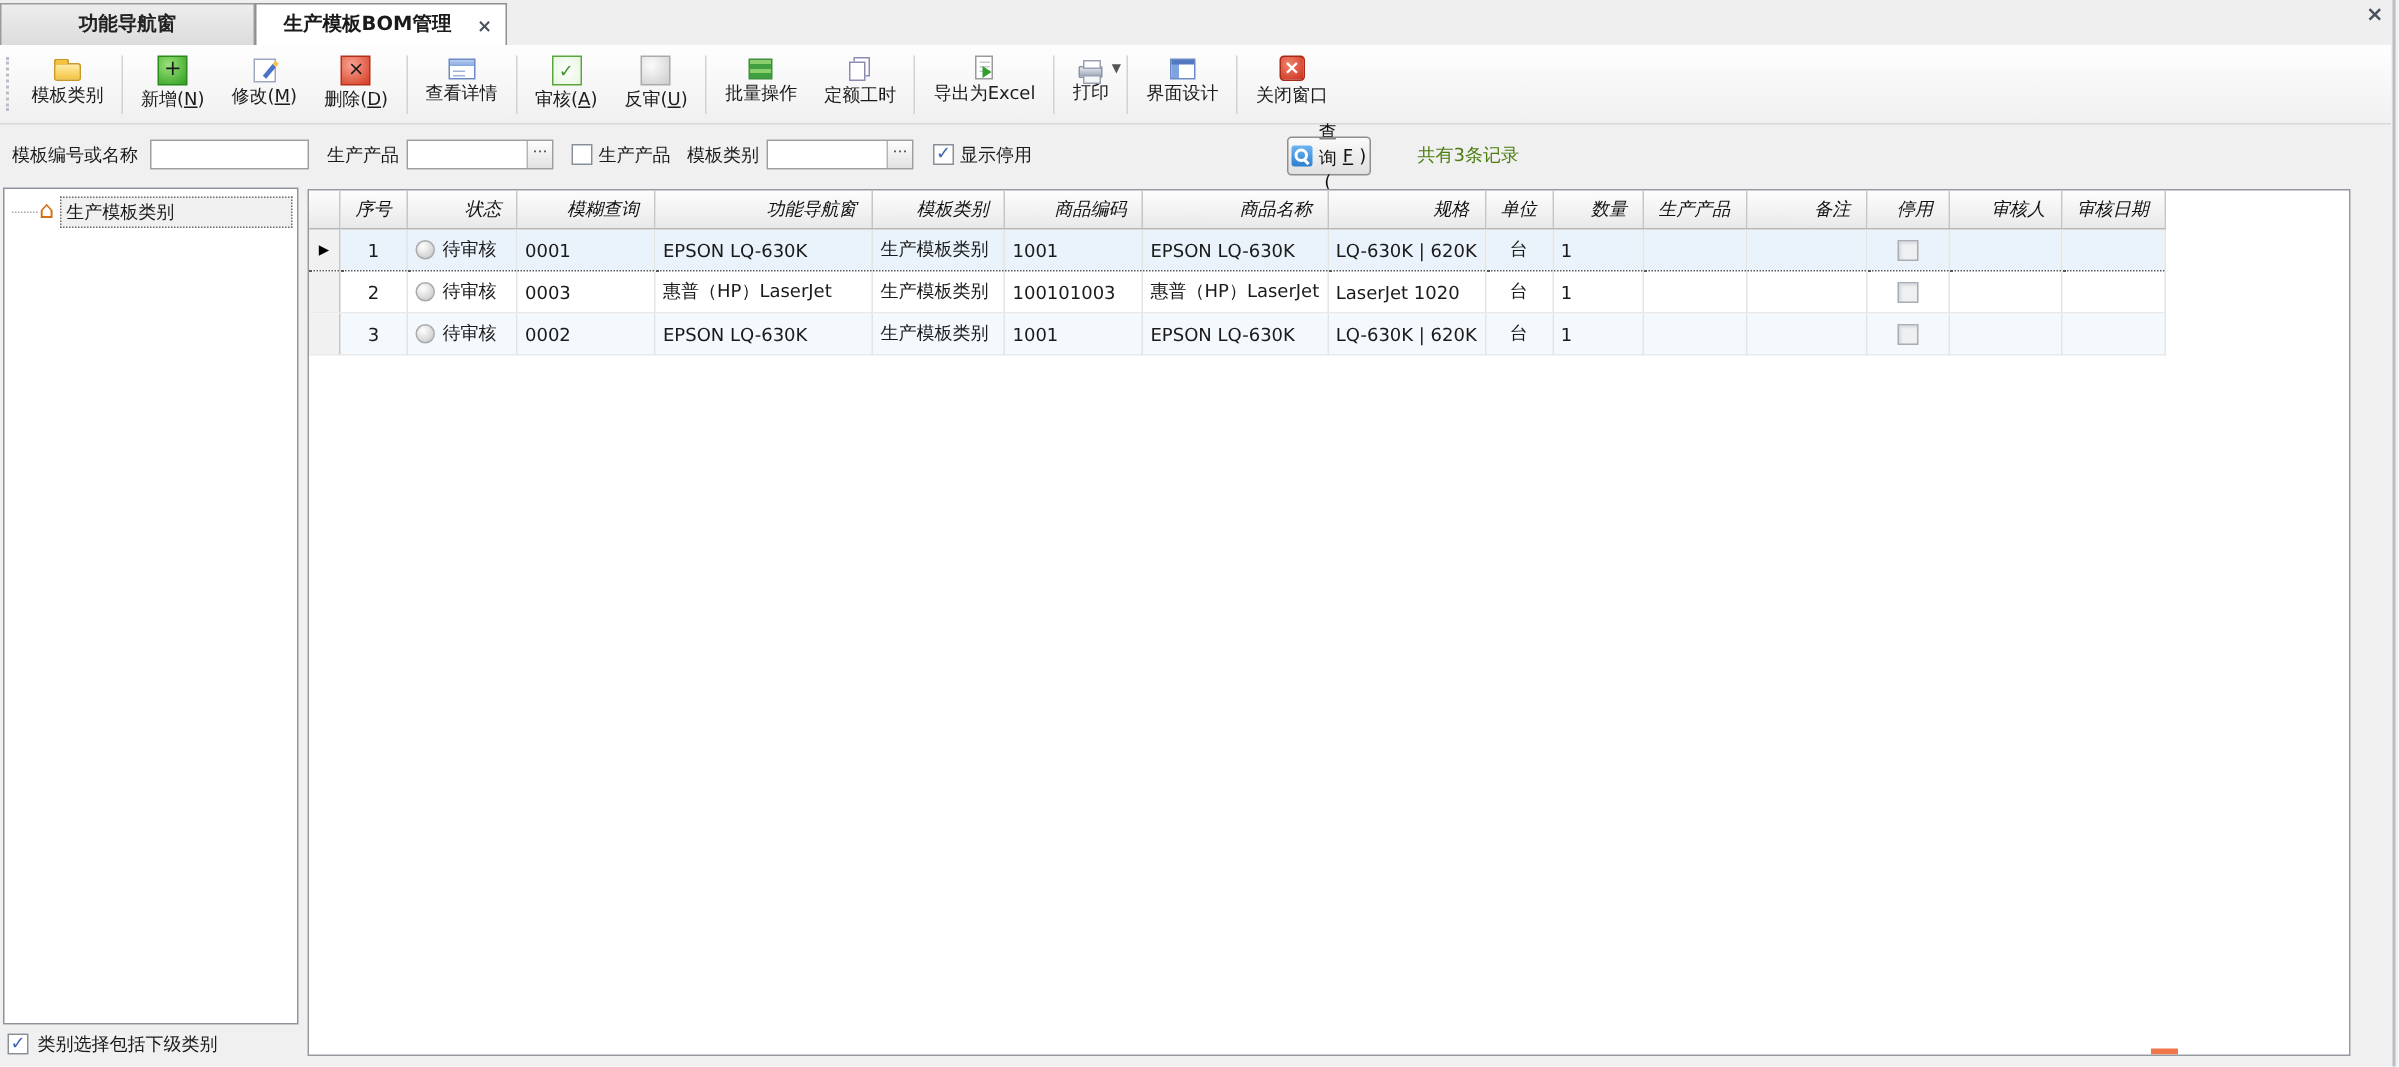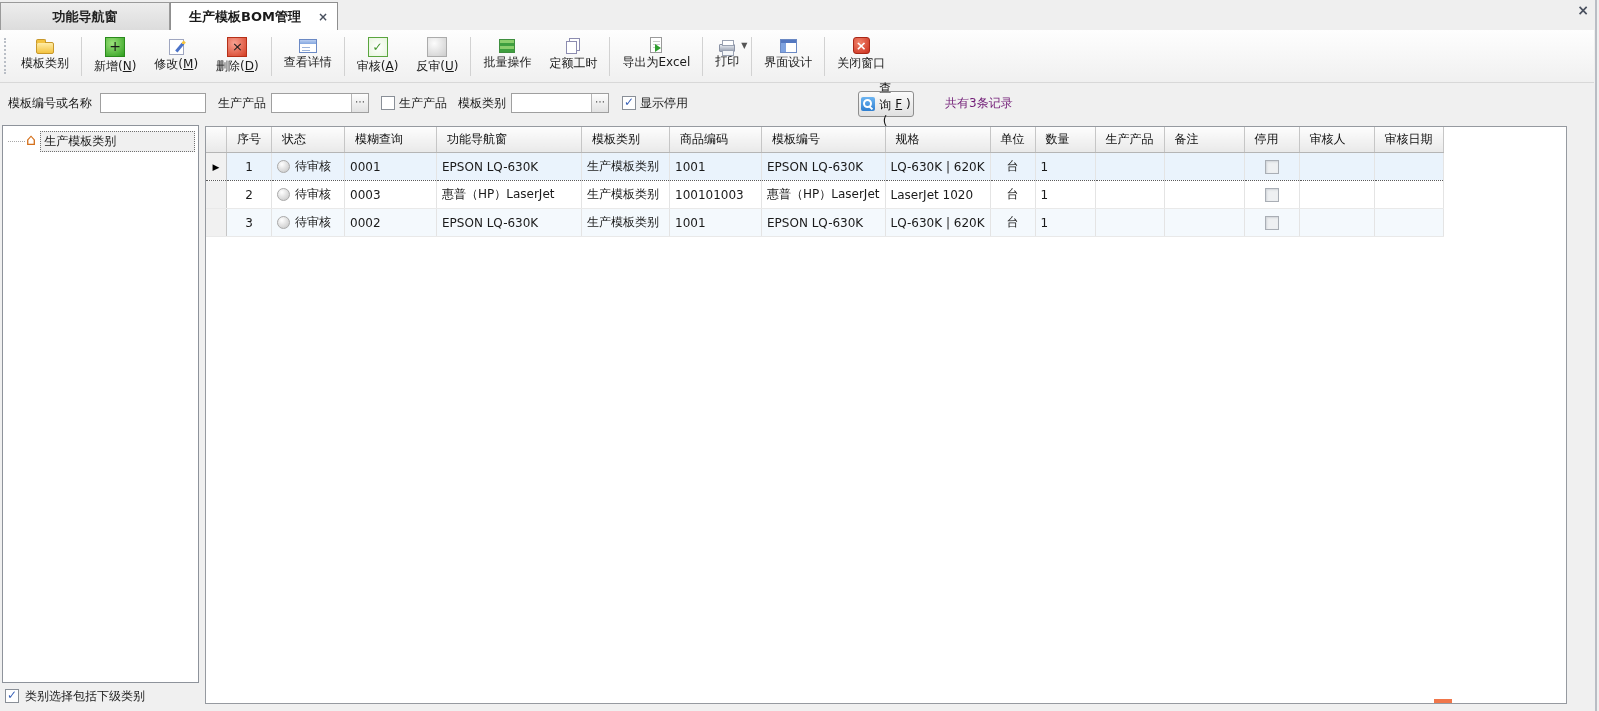--- a/index.html
+++ b/index.html
@@ -66,34 +66,34 @@
   .cin{flex:1;border:none;min-width:0;font:inherit;padding:0 2px;outline:none;background:#fff;}
   .dots{width:17px;border:none;border-left:1px solid #b5b5b5;background:linear-gradient(#fdfdfd,#e2e2e2);font-size:10px;line-height:1;color:#333;padding:0 0 3px 0;cursor:pointer;}
   .cb{position:absolute;top:8px;width:14px;height:14px;background:#fff;border:1px solid #898f97;box-sizing:border-box;cursor:pointer;}
   .cb.checked::after{content:"✓";position:absolute;left:1px;top:-2px;font-size:12px;font-weight:bold;color:#3a62b8;}
   .cb2{position:relative;top:0;flex:none;display:inline-block;width:14px;height:14px;background:#fff;border:1px solid #898f97;box-sizing:border-box;cursor:pointer;}
   .cb2.checked::after{content:"✓";position:absolute;left:1px;top:-2px;font-size:12px;font-weight:bold;color:#3a62b8;}
   .querybtn{position:absolute;left:858px;top:3px;height:26px;width:56px;border:1px solid #8e8e8e;border-radius:3px;background:linear-gradient(#fbfbfb,#e0e0e0);font:inherit;display:flex;align-items:center;justify-content:center;gap:4px;cursor:pointer;color:#111;}
   .qicon{width:14px;height:14px;border-radius:2px;background:linear-gradient(#6db5f2,#2f7fd0);position:relative;flex:none;}
   .qicon::before{content:"";position:absolute;left:2px;top:2px;width:5px;height:5px;border:2px solid #fff;border-radius:50%;}
   .qicon::after{content:"";position:absolute;right:2px;bottom:2px;width:4px;height:2px;background:#fff;transform:rotate(45deg);}
-  .reccount{position:absolute;left:945px;top:0;height:30px;line-height:30px;color:#701a75;}
+  .reccount{position:absolute;left:945px;top:0;height:30px;line-height:30px;color:#4d7c0f;}
 
   
   .treepanel{position:absolute;left:2px;top:125px;width:197px;height:558px;background:#fff;border:1px solid #8e939b;box-sizing:border-box;}
   .treerow{position:absolute;left:0;top:5px;height:20px;display:flex;align-items:center;width:100%;box-sizing:border-box;cursor:pointer;}
   .connector{width:17px;border-top:1px dotted #a8a8a8;margin-left:5px;flex:none;}
   .home{color:#d4701c;font-size:16px;line-height:14px;margin:0 4px 2px 1px;flex:none;}
   .treelabel{flex:1;margin-right:3px;background:#f0f0f0;border:1px dotted #707070;padding:1px 3px;white-space:nowrap;overflow:hidden;}
   .treefooter{position:absolute;left:5px;top:687px;height:18px;display:flex;align-items:center;gap:6px;}
 
   
   .gridpanel{position:absolute;left:205px;top:126px;width:1362px;height:578px;background:#fff;border:1px solid #969aa0;box-sizing:border-box;overflow:hidden;}
   table.grid{border-collapse:collapse;table-layout:fixed;}
-  .grid th{height:25px;background:linear-gradient(#fdfdfd,#e9e9e9);border-right:1px solid #c6c6c6;border-bottom:1px solid #b5b5b5;font-weight:normal;font-size:12px;padding:0 10px;white-space:nowrap;overflow:hidden;text-align:left;color:#111;cursor:pointer;}
+  .grid th{height:25px;background:linear-gradient(#fdfdfd,#e9e9e9);border-right:1px solid #c6c6c6;border-bottom:1px solid #b5b5b5;font-weight:normal;font-size:12px;padding:0 10px;white-space:nowrap;overflow:hidden;text-align:right;color:#111;cursor:pointer;font-style:italic;}
   .grid th.corner{cursor:default;}
   .grid td{height:27px;border-right:1px solid #e4e4e4;border-bottom:1px solid #e9e9e9;padding:0 5px;white-space:nowrap;overflow:hidden;font-size:12px;background:#fff;}
   .grid td.rowind{background:#f1f1f1;border-right:1px solid #c6c6c6;padding:0;text-align:center;font-size:9px;color:#000;}
   tr.stripe td{background:#f4f9fd;}
   tr.stripe td.rowind,tr.sel td.rowind{background:#f1f1f1;}
   tr.sel td{background:#eaf3fc;border-top:1px dotted #5a5a5a;border-bottom:1px dotted #5a5a5a;}
   td.ctr{text-align:center;}
   .sphere{display:inline-block;width:13px;height:13px;border-radius:50%;background:radial-gradient(circle at 35% 30%,#ffffff,#c2c2c2);border:1px solid #aaa;vertical-align:-3px;margin-right:5px;box-sizing:border-box;}
   .gcb{display:inline-block;width:14px;height:14px;border:1px solid #a9aeb5;background:#eef0f2;box-shadow:inset 1px 1px 2px #d0d4d8;vertical-align:middle;box-sizing:border-box;}
   .orangedash{position:absolute;left:1228px;bottom:0;width:18px;height:4px;background:#f0764a;}
@@ -238,21 +238,21 @@
       </colgroup>
       <thead>
         <tr>
           <th class="corner"></th>
           <th>序号</th>
           <th>状态</th>
           <th>模糊查询</th>
           <th>功能导航窗</th>
           <th>模板类别</th>
           <th>商品编码</th>
-          <th>模板编号</th>
+          <th>商品名称</th>
           <th>规格</th>
           <th>单位</th>
           <th>数量</th>
           <th>生产产品</th>
           <th>备注</th>
           <th>停用</th>
           <th>审核人</th>
           <th>审核日期</th>
         </tr>
       </thead>

